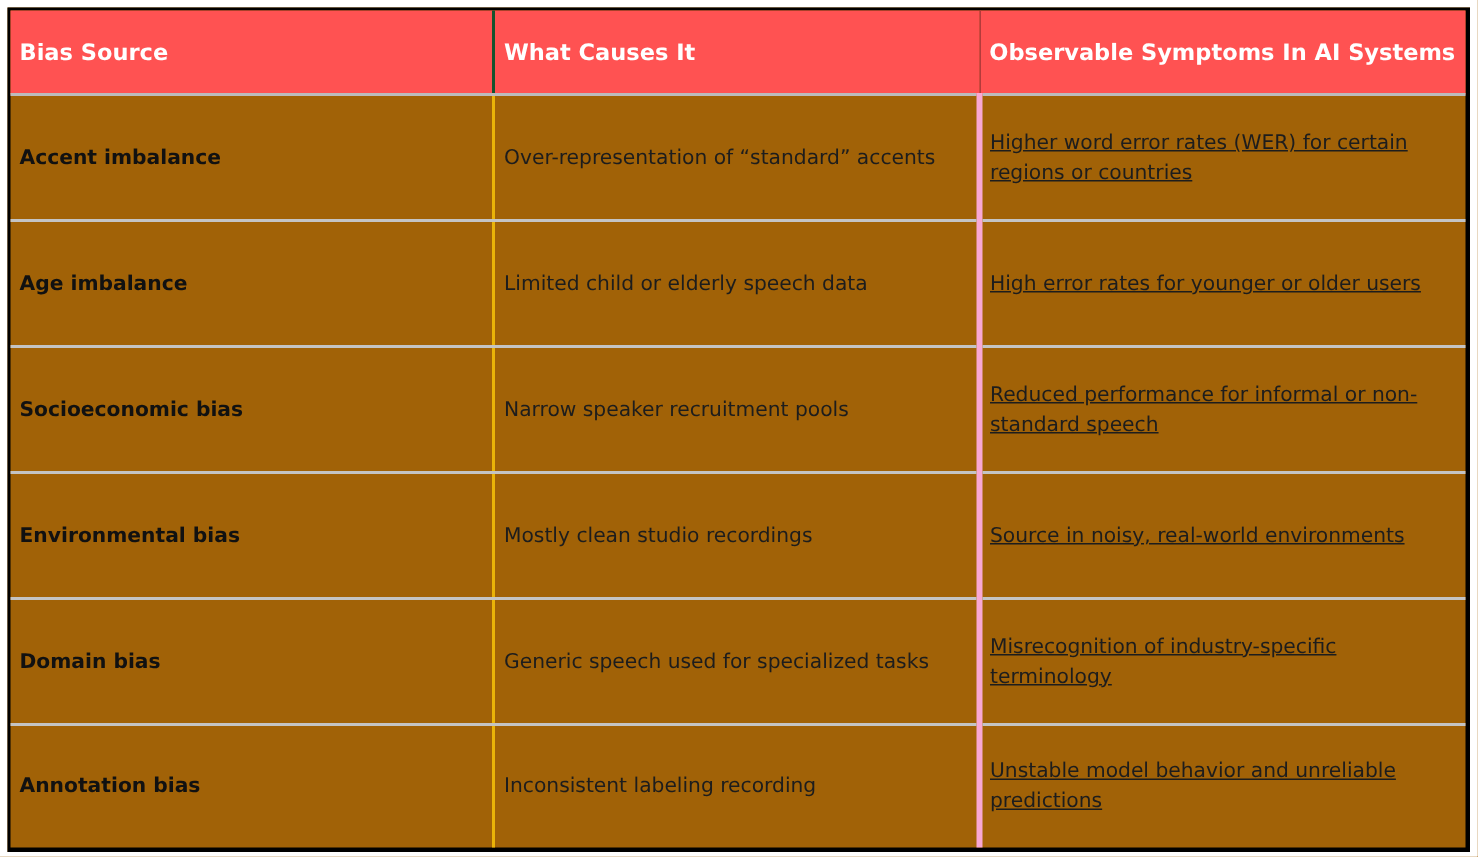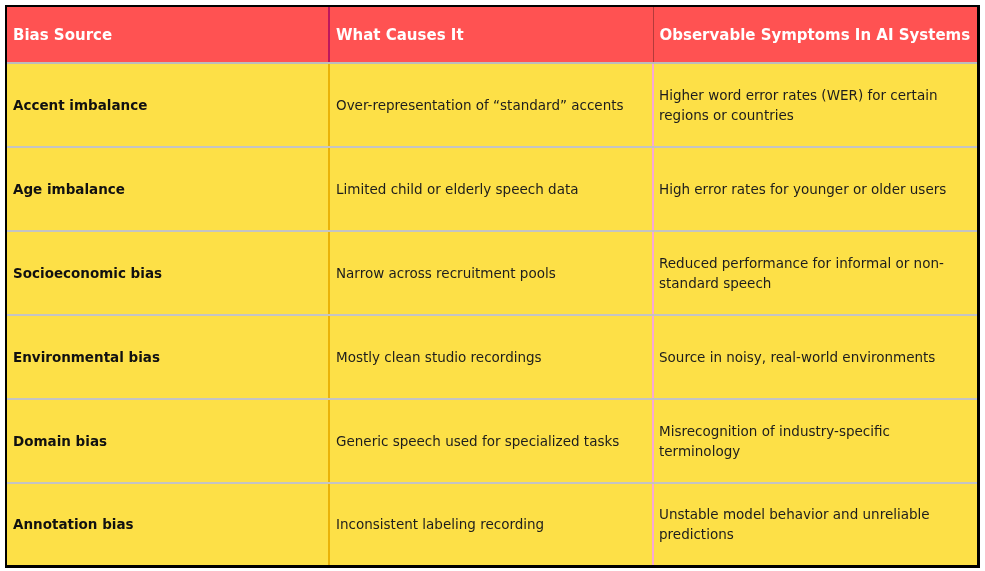--- a/index.html
+++ b/index.html
@@ -1,41 +1,41 @@
 <!DOCTYPE html>
 <html><head>
 <meta charset="utf-8">
 <style>
   html, body { margin:0; padding:0; background:#ffffff; }
   body { width:985px; height:571px; position:relative; overflow:hidden; font-family:"DejaVu Sans", sans-serif; }
   .frame {
     position:absolute; left:5px; top:5px; width:970px; height:558px;
     border:2px solid #000; border-left-width:2px; border-right-width:3px; border-bottom-width:3px;
-    background:#fde047;
+    background:#a16207;
   }
   table { border-collapse:collapse; width:100%; height:100%; table-layout:fixed; }
   col.c1 { width:322px; }
   col.c2 { width:324px; }
   col.c3 { width:324px; }
   thead th {
     background:#ff5252; color:#ffffff; text-align:left; font-weight:bold;
     font-size:15px; height:55px; padding:0 6px; vertical-align:middle;
     border-bottom:2px solid #bcbcbc;
   }
   thead th + th { border-left:1px solid #d54a4a; }
   tbody td {
     font-size:13.5px; color:#1d1d1d; height:54px; padding:0 6px;
     vertical-align:middle; line-height:20px;
     border-bottom:2px solid #c4c4c4;
   }
   tbody tr:last-child td { border-bottom:none; }
   tbody td.src { font-weight:bold; color:#111; }
   tbody td.cause { border-left:2px solid #eab308; padding-left:6px; }
-  tbody td.symptom { border-left:2px solid #f9a8d4; padding-left:5px; }
-  thead th.h2 { border-left:2px solid #be185d; }
+  tbody td.symptom { border-left:4px solid #f9a8d4; padding-left:5px;text-decoration:underline; }
+  thead th.h2 { border-left:2px solid #14532d; }
   thead th.h3 { border-left:1px solid #b33b3b; }
 </style>
 </head>
 <body>
 
 <div class="frame">
   <table>
     <colgroup>
         <col class="c1">
         <col class="c2">
@@ -54,21 +54,21 @@
         <td class="cause">Over-representation of “standard” accents</td>
         <td class="symptom">Higher word error rates (WER) for certain regions or countries</td>
       </tr>
       <tr>
         <td class="src">Age imbalance</td>
         <td class="cause">Limited child or elderly speech data</td>
         <td class="symptom">High error rates for younger or older users</td>
       </tr>
       <tr>
         <td class="src">Socioeconomic bias</td>
-        <td class="cause">Narrow across recruitment pools</td>
+        <td class="cause">Narrow speaker recruitment pools</td>
         <td class="symptom">Reduced performance for informal or non-standard speech</td>
       </tr>
       <tr>
         <td class="src">Environmental bias</td>
         <td class="cause">Mostly clean studio recordings</td>
         <td class="symptom">Source in noisy, real-world environments</td>
       </tr>
       <tr>
         <td class="src">Domain bias</td>
         <td class="cause">Generic speech used for specialized tasks</td>

